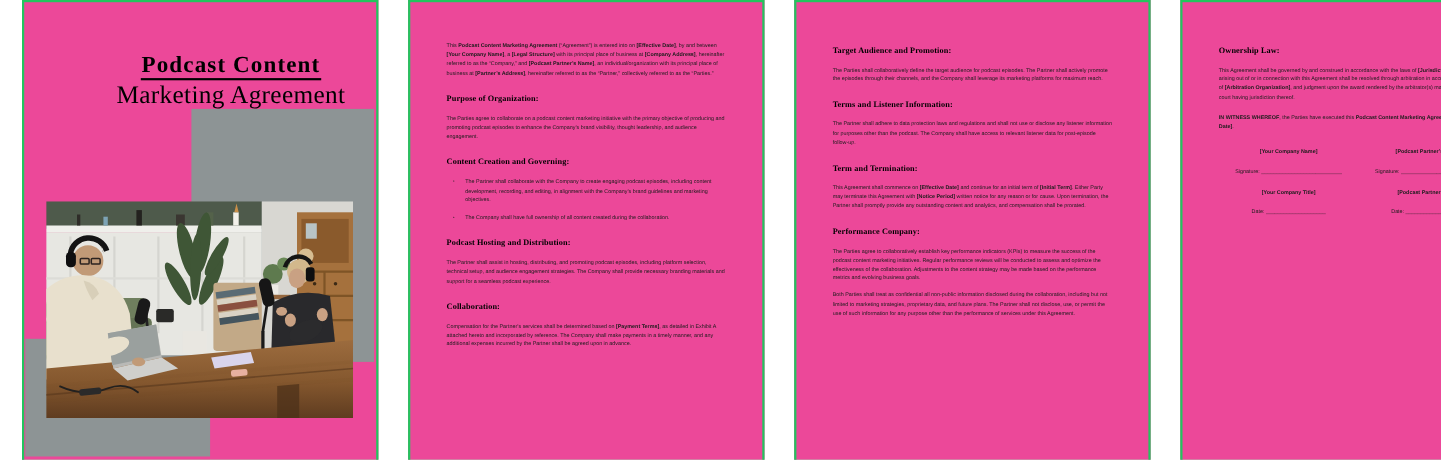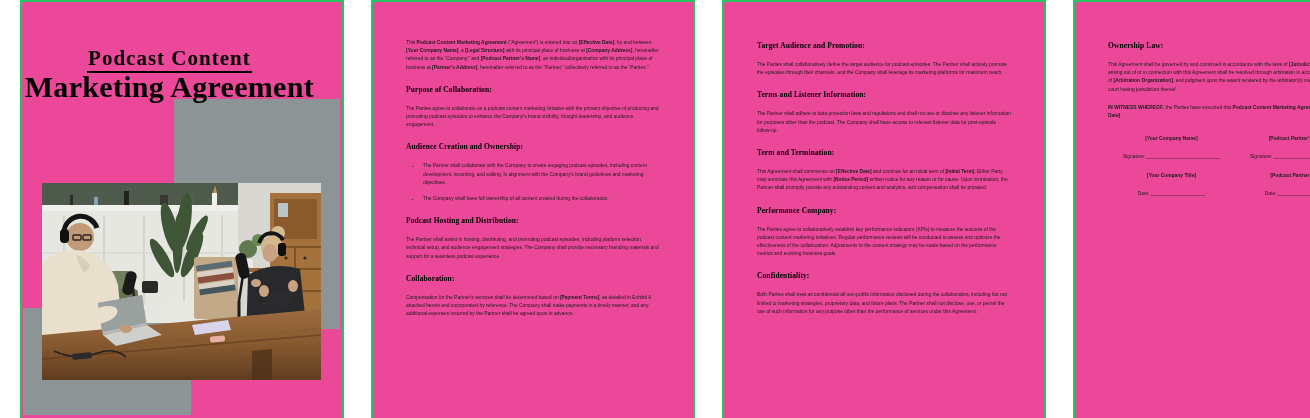--- a/index.html
+++ b/index.html
@@ -13,21 +13,21 @@
   .doc ul{margin:2px 0 9px 0;padding-left:15px;}
   .doc li{margin:0 0 8px 0;padding-left:2px;}
   .b{font-weight:bold;}
   
   .gray-rect{position:absolute;background:#8d9495;}
   .rect-top{left:152px;top:97px;width:166px;height:230px;z-index:1;}
   .rect-bottom{left:1px;top:306px;width:168px;height:107px;z-index:1;}
   .cover-photo{position:absolute;left:20px;top:181px;width:279px;height:197px;z-index:2;}
   .cover-title{position:absolute;top:44px;right:28px;z-index:3;text-align:center;font-family:"Liberation Serif",serif;color:#000;}
   .cover-title .line1{display:inline-block;font-size:21px;line-height:24px;font-weight:bold;letter-spacing:1px;border-bottom:2px solid #000;padding:0 1px 1px 1px;}
-  .cover-title .line2{font-size:30px;line-height:26px;font-weight:bold;letter-spacing:.3px;margin-top:1px;}
+  .cover-title .line2{font-size:23px;line-height:26px;font-weight:normal;letter-spacing:.3px;margin-top:1px;}
   
   .sig-grid{display:flex;margin-top:15px;}
   .sig-col{flex:1;text-align:center;}
   .sig-col div{margin-bottom:10px;}
   .sig-name,.sig-title{font-weight:bold;}
 </style>
 </head>
 <body>
 
 <div class="board">
@@ -161,23 +161,23 @@
     </div>
     <div class="cover-title">
       <div><span class="line1">Podcast Content</span></div>
       <div class="line2">Marketing Agreement</div>
     </div>
   </div>
 
   <div class="page">
     <div class="doc">
       <p><span>This </span><span class="b">Podcast Content Marketing Agreement</span><span> (“Agreement”) is entered into on </span><span class="b">[Effective Date]</span><span>, by and between </span><span class="b">[Your Company Name]</span><span>, a </span><span class="b">[Legal Structure]</span><span> with its principal place of business at </span><span class="b">[Company Address]</span><span>, hereinafter referred to as the “Company,” and </span><span class="b">[Podcast Partner’s Name]</span><span>, an individual/organization with its principal place of business at </span><span class="b">[Partner’s Address]</span><span>, hereinafter referred to as the “Partner,” collectively referred to as the “Parties.”</span></p>
-      <h3>Purpose of Collaboration:</h3>
+      <h3>Purpose of Organization:</h3>
       <p><span>The Parties agree to collaborate on a podcast content marketing initiative with the primary objective of producing and promoting podcast episodes to enhance the Company’s brand visibility, thought leadership, and audience engagement.</span></p>
-      <h3>Audience Creation and Ownership:</h3>
+      <h3>Content Creation and Governing:</h3>
       <ul>
         <li><span>The Partner shall collaborate with the Company to create engaging podcast episodes, including content development, recording, and editing, in alignment with the Company’s brand guidelines and marketing objectives.</span></li>
         <li><span>The Company shall have full ownership of all content created during the collaboration.</span></li>
       </ul>
       <h3>Podcast Hosting and Distribution:</h3>
       <p><span>The Partner shall assist in hosting, distributing, and promoting podcast episodes, including platform selection, technical setup, and audience engagement strategies. The Company shall provide necessary branding materials and support for a seamless podcast experience.</span></p>
       <h3>Collaboration:</h3>
       <p><span>Compensation for the Partner’s services shall be determined based on </span><span class="b">[Payment Terms]</span><span>, as detailed in Exhibit A attached hereto and incorporated by reference. The Company shall make payments in a timely manner, and any additional expenses incurred by the Partner shall be agreed upon in advance.</span></p>
     </div>
   </div>
@@ -185,21 +185,20 @@
   <div class="page">
     <div class="doc">
       <h3 style="margin-top:2px">Target Audience and Promotion:</h3>
       <p><span>The Parties shall collaboratively define the target audience for podcast episodes. The Partner shall actively promote the episodes through their channels, and the Company shall leverage its marketing platforms for maximum reach.</span></p>
       <h3>Terms and Listener Information:</h3>
       <p><span>The Partner shall adhere to data protection laws and regulations and shall not use or disclose any listener information for purposes other than the podcast. The Company shall have access to relevant listener data for post-episode follow-up.</span></p>
       <h3>Term and Termination:</h3>
       <p><span>This Agreement shall commence on </span><span class="b">[Effective Date]</span><span> and continue for an initial term of </span><span class="b">[Initial Term]</span><span>. Either Party may terminate this Agreement with </span><span class="b">[Notice Period]</span><span> written notice for any reason or for cause. Upon termination, the Partner shall promptly provide any outstanding content and analytics, and compensation shall be prorated.</span></p>
       <h3>Performance Company:</h3>
       <p><span>The Parties agree to collaboratively establish key performance indicators (KPIs) to measure the success of the podcast content marketing initiatives. Regular performance reviews will be conducted to assess and optimize the effectiveness of the collaboration. Adjustments to the content strategy may be made based on the performance metrics and evolving business goals.</span></p>
-      <h3>Confidentiality:</h3>
       <p><span>Both Parties shall treat as confidential all non-public information disclosed during the collaboration, including but not limited to marketing strategies, proprietary data, and future plans. The Partner shall not disclose, use, or permit the use of such information for any purpose other than the performance of services under this Agreement.</span></p>
     </div>
   </div>
 
   <div class="page">
     <div class="doc">
       <h3 style="margin-top:2px">Ownership Law:</h3>
       <p><span>This Agreement shall be governed by and construed in accordance with the laws of </span><span class="b">[Jurisdiction]</span><span>. Any disputes arising out of or in connection with this Agreement shall be resolved through arbitration in accordance with the rules of </span><span class="b">[Arbitration Organization]</span><span>, and judgment upon the award rendered by the arbitrator(s) may be entered in any court having jurisdiction thereof.</span></p>
       <p style="margin-top:10px"><span class="b">IN WITNESS WHEREOF</span><span>, the Parties have executed this </span><span class="b">Podcast Content Marketing Agreement</span><span> as of </span><span class="b">[Effective Date]</span><span>.</span></p>
       <div class="sig-grid">

